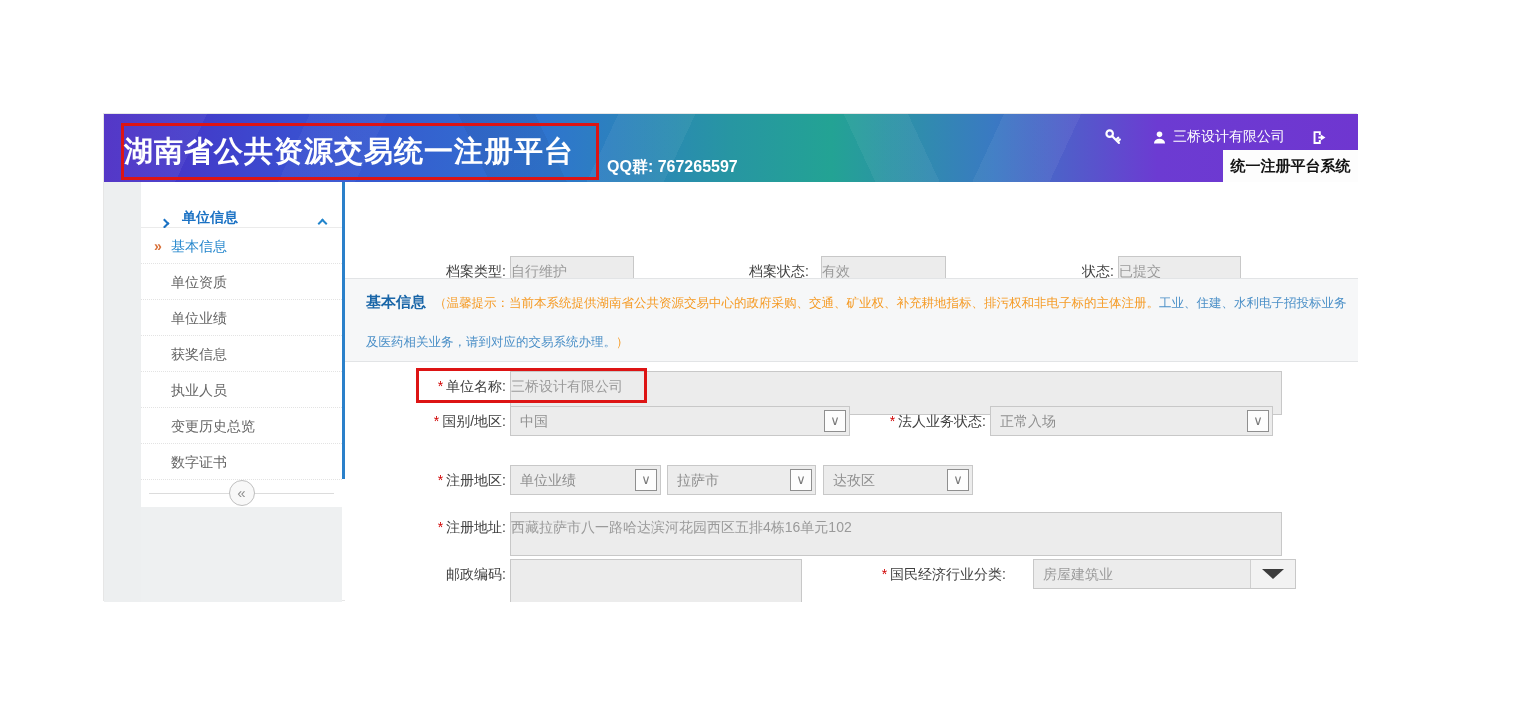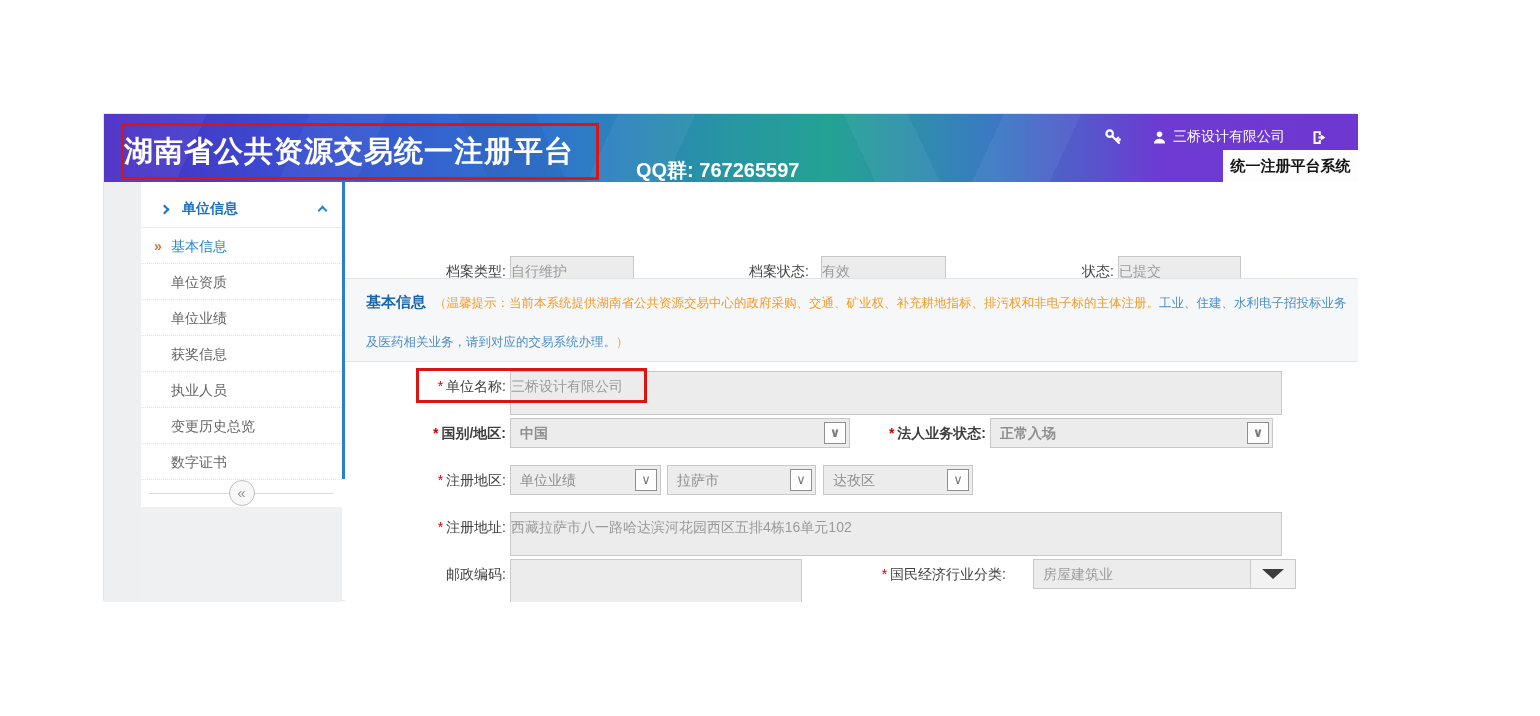--- a/index.html
+++ b/index.html
@@ -9,34 +9,34 @@
 
   
   .hdr { position:absolute; left:0; top:0; width:1254px; height:68px; overflow:hidden;
     background:linear-gradient(90deg,#4a2bc4 0%,#3a4ed0 15%,#2f74cf 35%,#2796a2 50%,#23a394 58%,#3a79c3 71%,#6c3bd2 84%,#6f36d0 100%); }
   .hdr .facets { position:absolute; inset:0;
     background:
       linear-gradient(115deg, rgba(255,255,255,0.06) 0 8%, transparent 8% 16%, rgba(255,255,255,0.04) 16% 22%, transparent 22% 40%, rgba(255,255,255,0.05) 40% 46%, transparent 46% 70%, rgba(255,255,255,0.05) 70% 76%, transparent 76%),
       linear-gradient(65deg, transparent 0 30%, rgba(0,0,0,0.05) 30% 36%, transparent 36% 60%, rgba(255,255,255,0.05) 60% 65%, transparent 65%); }
   .title-anno { position:absolute; left:17px; top:9px; width:478px; height:57px; border:3px solid #dd1414; display:flex; align-items:center; }
   .hdr-title { color:#fff; font-size:29px; font-weight:bold; letter-spacing:1px; white-space:nowrap; }
-  .qq { position:absolute; left:532px; top:43px; color:#fff; font-size:20px; font-weight:bold; white-space:nowrap; }
+  .qq { position:absolute; left:503px; top:43px; color:#fff; font-size:16px; font-weight:bold; white-space:nowrap; }
   .hdr-icons { position:absolute; left:1000px; top:14px; display:flex; align-items:center; color:#fff; font-size:14px; }
   .hdr-icons .co { display:flex; align-items:center; margin-left:30px; cursor:pointer; }
   .hdr-icons .co span { margin-left:6px; }
   .icon-btn { cursor:pointer; display:inline-flex; align-items:center; }
   .logout { margin-left:26px; }
   .tab { position:absolute; right:0; top:36px; width:135px; height:32px; background:#fdfdfd; color:#141414; font-weight:bold; font-size:15px; line-height:32px; text-align:center; }
 
   
   .rail { position:absolute; left:0; top:68px; width:37px; height:420px; background:#edeff0; }
   .sidebar { position:absolute; left:37px; top:68px; width:201px; height:420px; background:#fff; }
   .blue-line { position:absolute; left:238px; top:68px; width:3px; height:297px; background:#2a80ca; }
 
-  .side-group { margin-top:9px; height:37px; display:flex; align-items:center; padding:0 16px 0 20px; color:#1b72c4; font-weight:bold; font-size:14px; border-bottom:1px solid #ebebeb; cursor:pointer; }
+  .side-group { margin-top:9px; height:37px; display:flex; align-items:flex-end; padding:0 16px 0 20px; color:#1b72c4; font-weight:bold; font-size:14px; border-bottom:1px solid #ebebeb; cursor:pointer; }
   .chev-right { width:7px; height:7px; border-top:2px solid #1b72c4; border-right:2px solid #1b72c4; transform:rotate(45deg); margin-right:14px; }
   .chev-up { width:7px; height:7px; border-top:2px solid #2285cc; border-right:2px solid #2285cc; transform:rotate(-45deg); margin-left:auto; margin-top:3px; }
 
   .side-items { position:relative; }
   .side-items::before { content:""; position:absolute; left:19px; top:0; height:252px; border-left:1px dotted #d5d5d5; }
   .side-item { position:relative; height:36px; line-height:36px; padding-left:30px; font-size:14px; color:#666; border-bottom:1px dotted #e3e3e3; cursor:pointer; background:#fff; }
   .side-item .mark { position:absolute; left:13px; color:#d9713a; font-weight:bold; display:none; }
   .side-item.active { color:#2285cc; }
   .side-item.active .mark { display:inline; }
   .active-tri { position:absolute; left:229px; top:123px; width:0; height:0; border-top:9px solid transparent; border-bottom:9px solid transparent; border-right:10px solid #2a80ca; }
@@ -61,21 +61,21 @@
 
   .status-row { position:absolute; top:46px; left:0; width:1013px; height:30px;margin-top:28px; }
 
   .section-band { position:absolute; top:96px; left:0; width:1013px; height:84px; background:#f6f7f8; border-top:1px solid #e2e4e6; border-bottom:1px solid #e2e4e6; padding:3px 4px 0 21px; overflow:hidden; }
   .band-text { font-size:12.5px; line-height:39px; }
   .band-title { font-size:15px; font-weight:bold; color:#1a66a8; margin-right:8px; }
   .tip-orange { color:#f59a23; }
   .tip-blue { color:#4a8fc7; }
 
   .row { position:absolute; left:0; width:1013px; height:30px; }
-  .row1 { top:189px; } .row2 { top:236px;font-weight:bold; } .row3 { top:283px; } .row4 { top:330px; } .row5 { top:377px; }
+  .row1 { top:189px; } .row2 { top:224px; } .row3 { top:283px; } .row4 { top:330px; } .row5 { top:377px; }
 
   .anno-unit { position:absolute; left:71px; top:-3px; width:231px; height:35px; border:3px solid #dd1414; pointer-events:none; z-index:5; }
 </style>
 </head>
 <body>
 
 <div class="stage">
   <div class="app">
 
     <div class="hdr">

